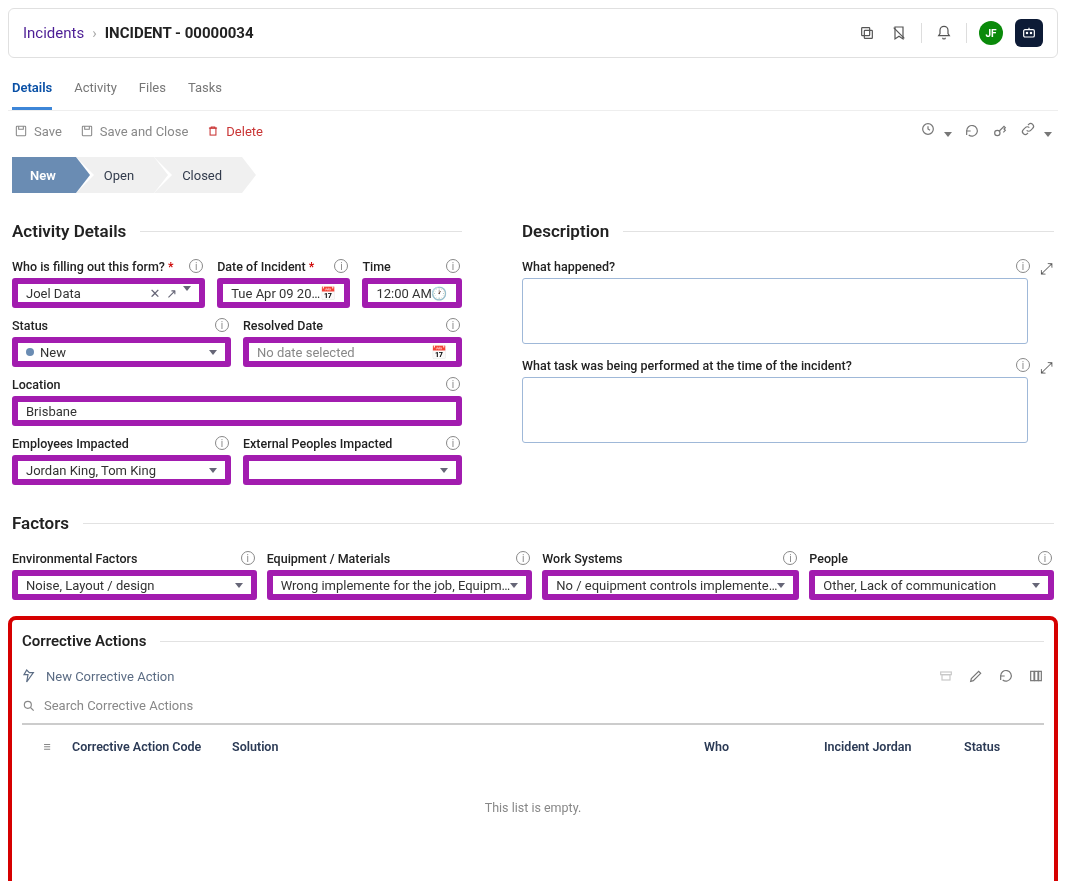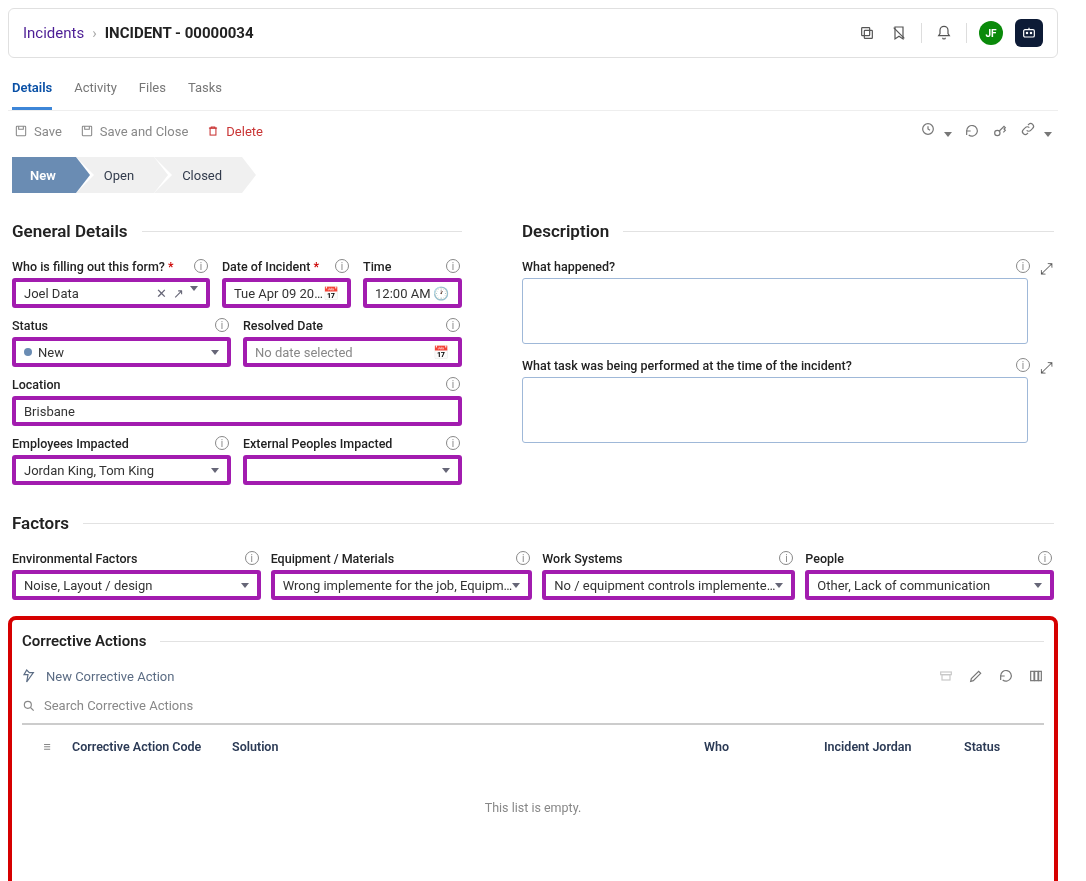--- a/index.html
+++ b/index.html
@@ -34,21 +34,21 @@
 .two-col { display:flex; gap: 60px; margin-top: 28px; }
 .col { flex:1; min-width:0; }
 .section-title { display:flex; align-items:center; gap:14px; font-size:17px; font-weight:600; color:#222; margin-bottom: 18px; }
 .section-title .line { flex:1; height:1px; background:#e2e2e2; }
 .row { display:flex; gap:12px; margin-bottom: 10px; }
 .field { display:flex; flex-direction:column; gap:4px; position:relative; }
 .flabel { font-size:12.5px; color:#222; font-weight:500; display:flex; align-items:center; }
 .flabel .req { color:#c00; margin-left:3px; }
 .info-icon { position:absolute; right:2px; top:0; width:14px; height:14px; border:1px solid #888; border-radius:50%; font-size:10px; color:#888; display:flex; align-items:center; justify-content:center; }
 .expand-icon { position:absolute; right:-22px; top:0; width:14px; height:14px; color:#555; }
-.input { border:4px solid #a21caf; border-radius:3px; height:30px; display:flex; align-items:center; padding: 0 8px; font-size:13px; color:#333; background:#fff; position:relative; }
+.input { border:6px solid #a21caf; border-radius:3px; height:30px; display:flex; align-items:center; padding: 0 8px; font-size:13px; color:#333; background:#fff; position:relative; }
 .input .value { flex:1; white-space:nowrap; overflow:hidden; text-overflow:ellipsis; }
 .input .icons { display:flex; gap:6px; color:#667; }
 .textarea { border:1px solid #9fb8d8; border-radius:3px; height:66px; background:#fff; }
 .factors-title { margin-top:18px; }
 .factors-row { display:flex; gap:10px; }
 .factors-row .field { flex:1; }
 .status-dot { width:8px; height:8px; border-radius:50%; background:#6a8cb3; margin-right:6px; }
 .corrective-box { border: 4px solid #d60000; border-radius: 8px; margin-top: 16px; padding: 8px 10px 20px 10px; }
 .ca-head { display:flex; align-items:center; gap:14px; margin: 4px 0 14px 0; }
 .ca-title { font-size:15px; font-weight:600; color:#222; }
@@ -176,21 +176,21 @@
 <div class="chevrons">
   <div class="chev active">New</div>
   <div class="chev">Open</div>
   <div class="chev">Closed</div>
 </div>
 
 <div class="two-col">
 
   <div class="col" style="max-width:450px">
     <div class="section-title">
-      <span>General Details</span>
+      <span>Activity Details</span>
             <span class="line"></span>
     </div>
 
     <div class="row">
       <div class="field" style="flex:1.1">
         <div class="flabel">
                 <span>Who is filling out this form?</span>
                 <span class="req">*</span>
               </div>
         <span class="info-icon">i</span>

